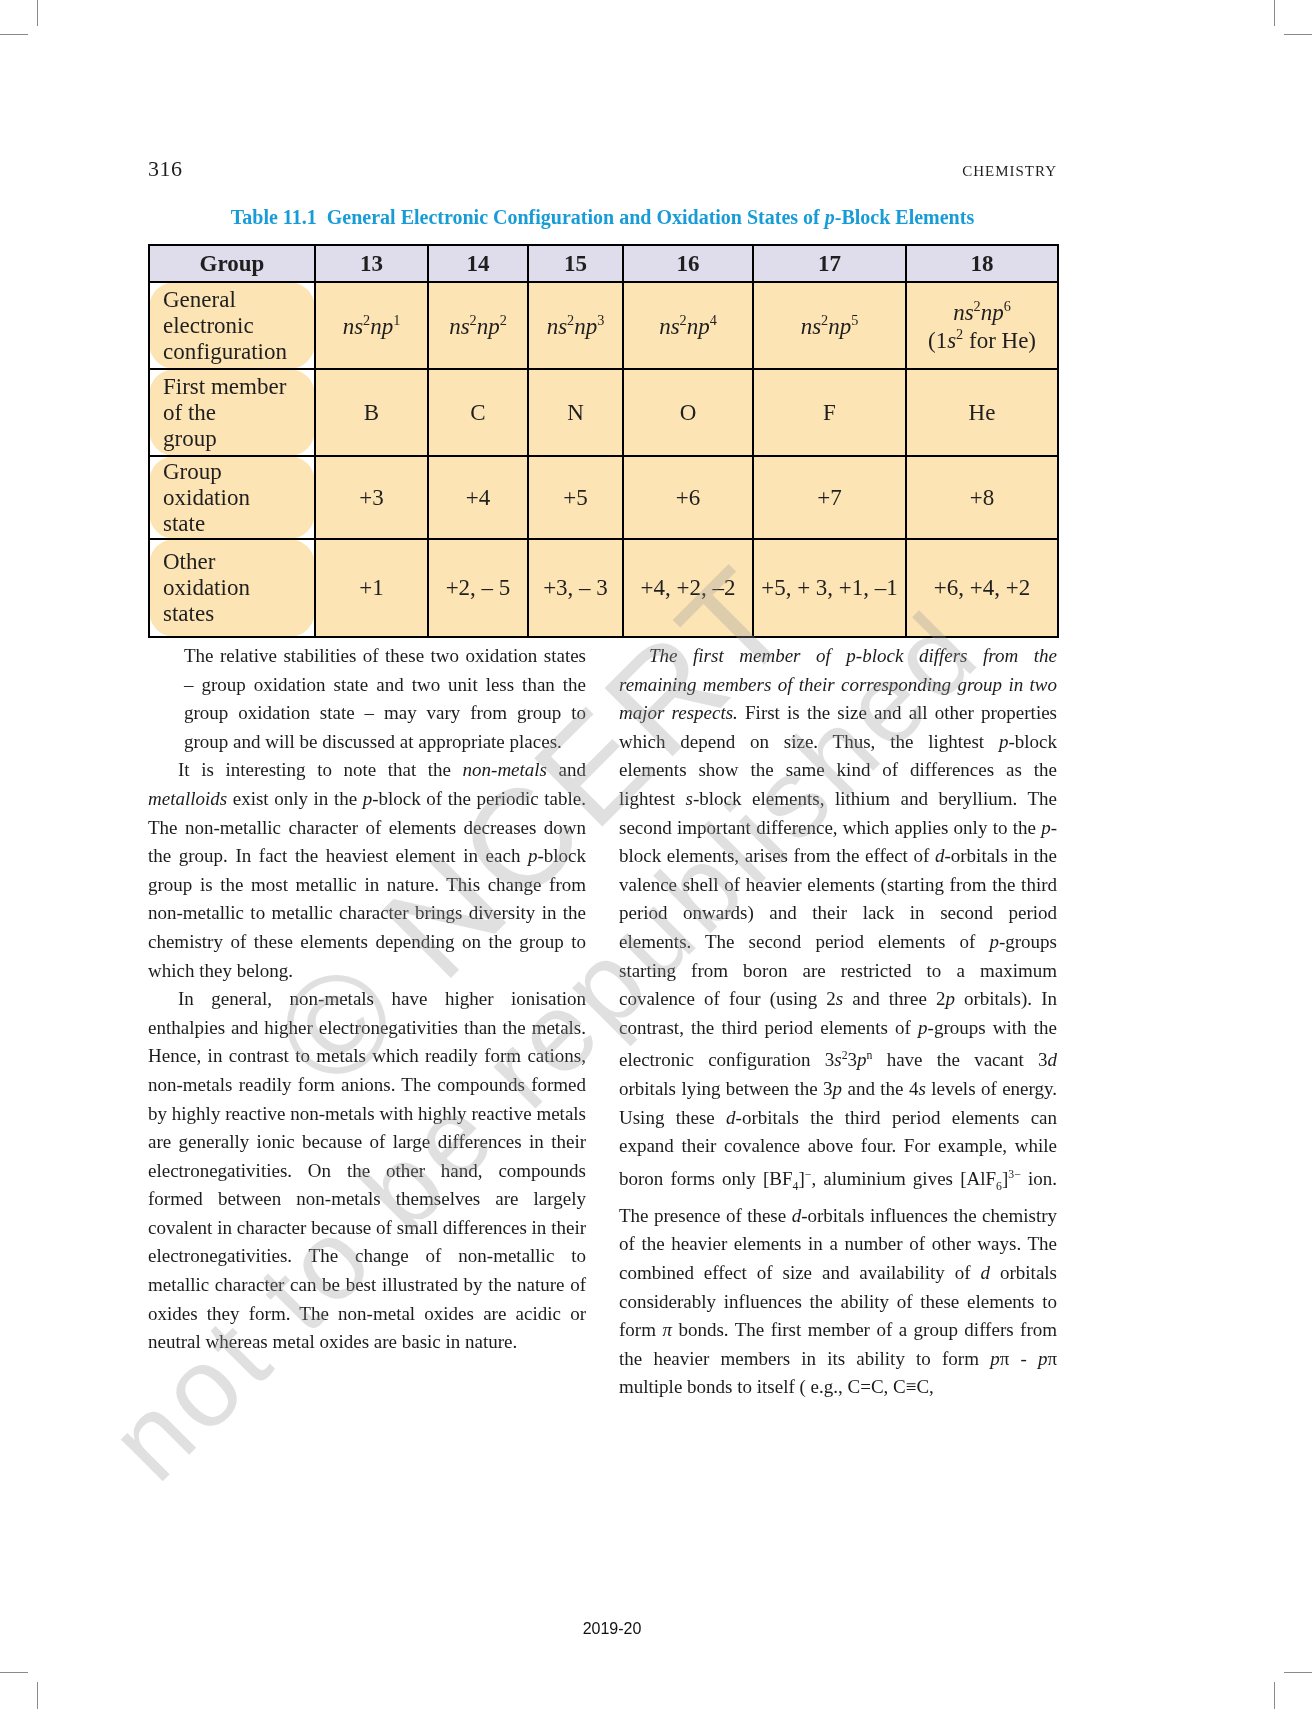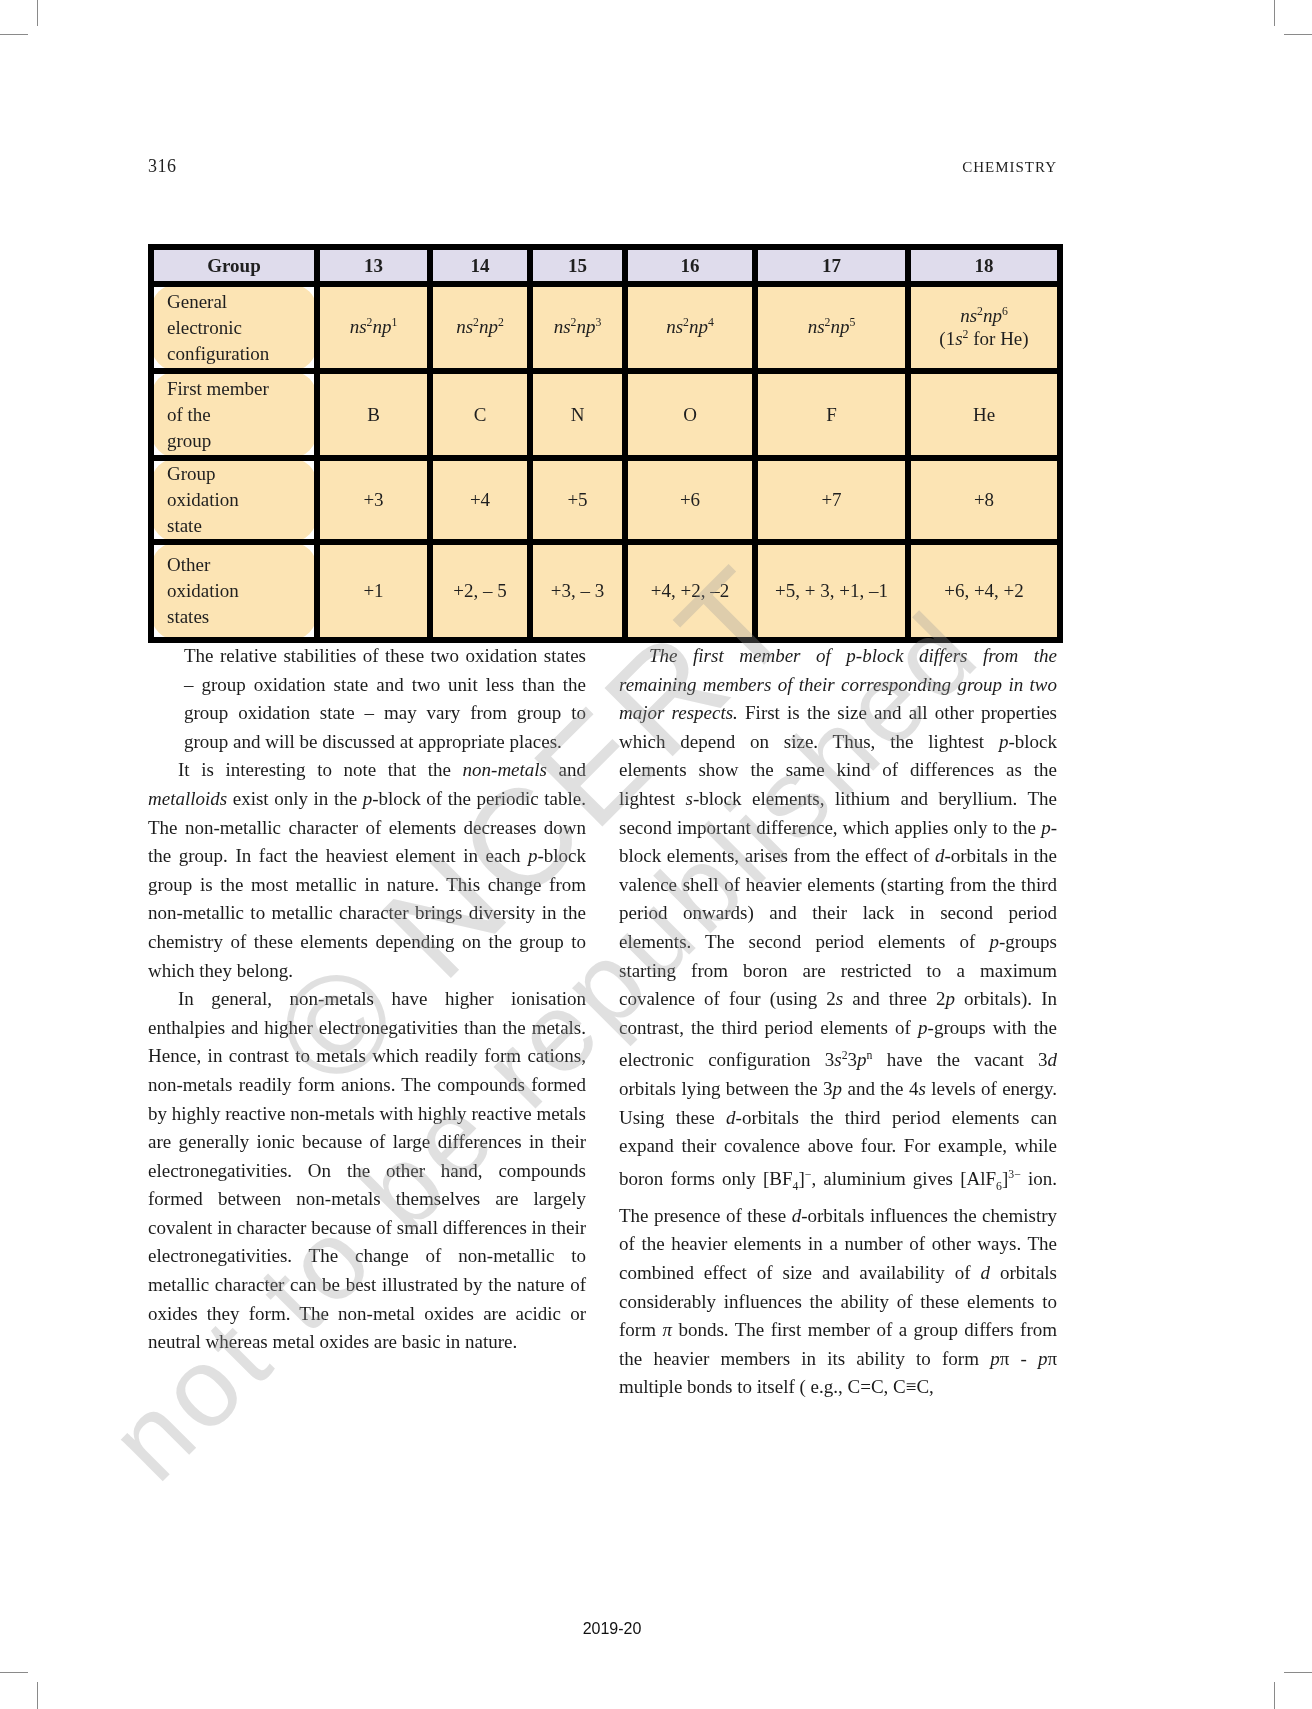--- a/index.html
+++ b/index.html
@@ -7,31 +7,31 @@
   .page {
     position:relative; width:1312px; height:1709px; background:#ffffff;
     font-family:"Liberation Serif", serif; color:#1f1f1f; overflow:hidden;
   }
   
   .mark { position:absolute; background:#8a8a8a; }
 
   
   .running { position:absolute; left:148px; top:156px; width:909px;
     display:flex; justify-content:space-between; align-items:baseline; }
-  .page-num { font-size:18px; letter-spacing:0.5px; }
+  .page-num { font-size:22px; letter-spacing:0.5px; }
   .book-title { font-size:15px; letter-spacing:1px;margin-left:28px; }
 
   
   .tbl-title { position:absolute; left:148px; top:206px; width:909px;
     text-align:center; font-weight:bold; font-size:20px; color:#189cd8; }
 
   
   table.cfg { position:absolute; left:148px; top:244px; border-collapse:collapse;
     table-layout:fixed; width:909px; }
-  table.cfg th, table.cfg td { border:6px solid #000000; font-size:19px; vertical-align:middle; }
+  table.cfg th, table.cfg td { border:2px solid #000000; font-size:23px; vertical-align:middle; }
   table.cfg th { background:#dfdcec; font-weight:bold; height:37px; text-align:center; }
   table.cfg td { background:#fce4b4; text-align:center; }
   table.cfg td.rowlab { text-align:left; padding-left:13px; line-height:26px;border-radius:26px; }
   tr.r1 td { height:87px; }
   tr.r2 td { height:87px;margin-left:8px; }
   tr.r3 td { height:83px; }
   tr.r4 td { height:98px; }
   sup { font-size:0.62em; }
   sub { font-size:0.62em; }
 
@@ -69,20 +69,21 @@
   <div class="mark" style="left:1274px;top:1682px;width:1px;height:27px;"></div>
 
   <div class="wm wm1">© NCERT</div>
   <div class="wm wm2">not to be republished</div>
 
   <div class="running">
     <span class="page-num">316</span>
     <span class="book-title">CHEMISTRY</span>
   </div>
 
+  <div class="tbl-title">Table 11.1&nbsp;&nbsp;General Electronic Configuration and Oxidation States of <i>p</i>-Block Elements</div>
 
   <table class="cfg">
     <colgroup>
       <col style="width:166px">
         <col style="width:113px">
         <col style="width:100px">
       <col style="width:95px">
         <col style="width:130px">
         <col style="width:153px">
         <col style="width:152px">

